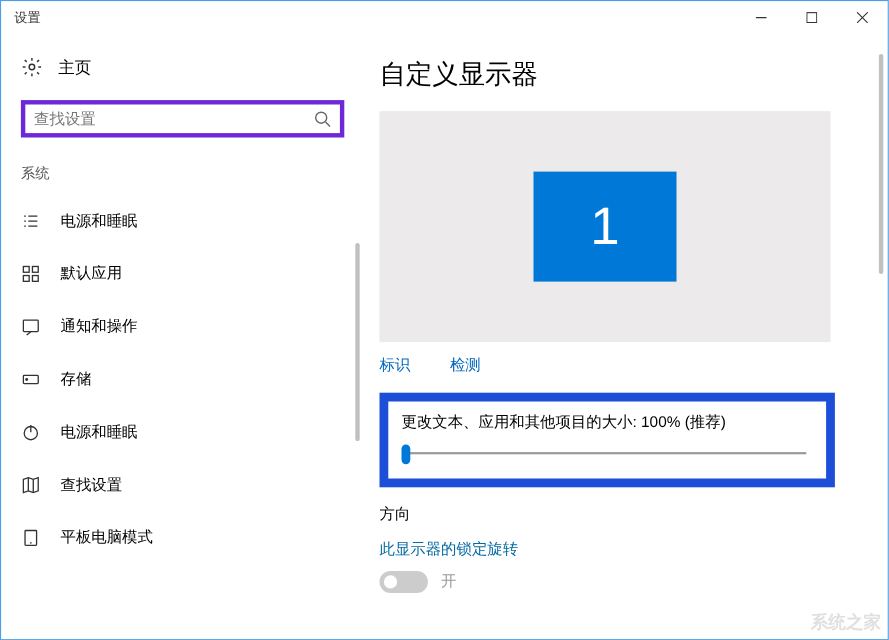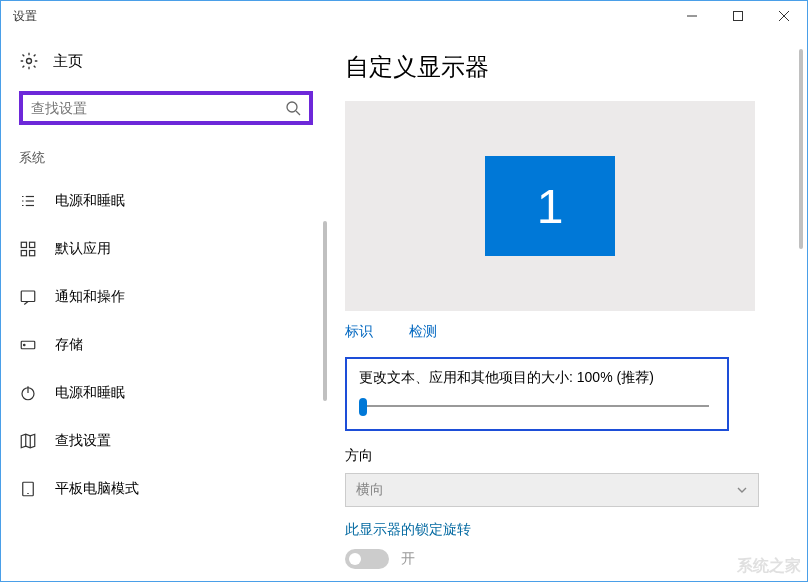--- a/index.html
+++ b/index.html
@@ -32,21 +32,21 @@
 
 .main { flex: 1; padding: 20px 24px 0 14px; position: relative; overflow: hidden; }
 .main h1 { font-size: 24px; font-weight: 400; margin-bottom: 18px; }
 
 .monitor-area { background: #eceaea; width: 410px; height: 210px; display: flex; align-items: center; justify-content: center; margin-bottom: 12px; }
 .monitor-tile { width: 130px; height: 100px; background: #0078d7; color: #fff; display: flex; align-items: center; justify-content: center; font-size: 48px; font-weight: 200; }
 
 .links { display: flex; gap: 36px; margin-bottom: 16px; }
 .links a { color: #0067c0; font-size: 14px; text-decoration: none; cursor: pointer; }
 
-.redbox { border: 2px solid #1d4ed8; padding: 10px 12px 18px 12px; width: 384px; margin-bottom: 16px; }
+.redbox { border: 8px solid #1d4ed8; padding: 10px 12px 18px 12px; width: 414px; margin-bottom: 16px; }
 .redbox .lbl { font-size: 14px; margin-bottom: 14px; }
 .slider { position: relative; height: 10px; }
 .slider .track { position: absolute; left: 6px; right: 6px; top: 4px; height: 2px; background: #999; }
 .slider .thumb { position: absolute; left: 0; top: -3px; width: 8px; height: 18px; background: #0078d7; border-radius: 4px; }
 
 .field { margin-bottom: 14px; width: 414px; }
 .field .flabel { font-size: 14px; margin-bottom: 8px; }
 .select { border: 1px solid #ccc; background: #eee; height: 34px; display: flex; align-items: center; justify-content: space-between; padding: 0 10px; color: #888; font-size: 14px; }
 
 .lock-label { font-size: 14px; color: #0369a1; margin-bottom: 10px; }
@@ -180,26 +180,20 @@
     <div class="redbox">
       <div class="lbl">更改文本、应用和其他项目的大小: 100% (推荐)</div>
       <div class="slider">
         <div class="track"></div>
         <div class="thumb"></div>
       </div>
     </div>
 
     <div class="field">
       <div class="flabel">方向</div>
-      <div class="select">
-        <span>横向</span>
-        <svg width="12" height="12" viewBox="0 0 12 12" fill="none" stroke="#888" stroke-width="1.4">
-            <polyline points="2,4 6,8 10,4"></polyline>
-          </svg>
-      </div>
     </div>
 
     <div class="lock-label">此显示器的锁定旋转</div>
     <div class="toggle-row">
       <div class="toggle">
           <div class="knob"></div>
         </div>
       <span class="toggle-label">开</span>
     </div>
 

